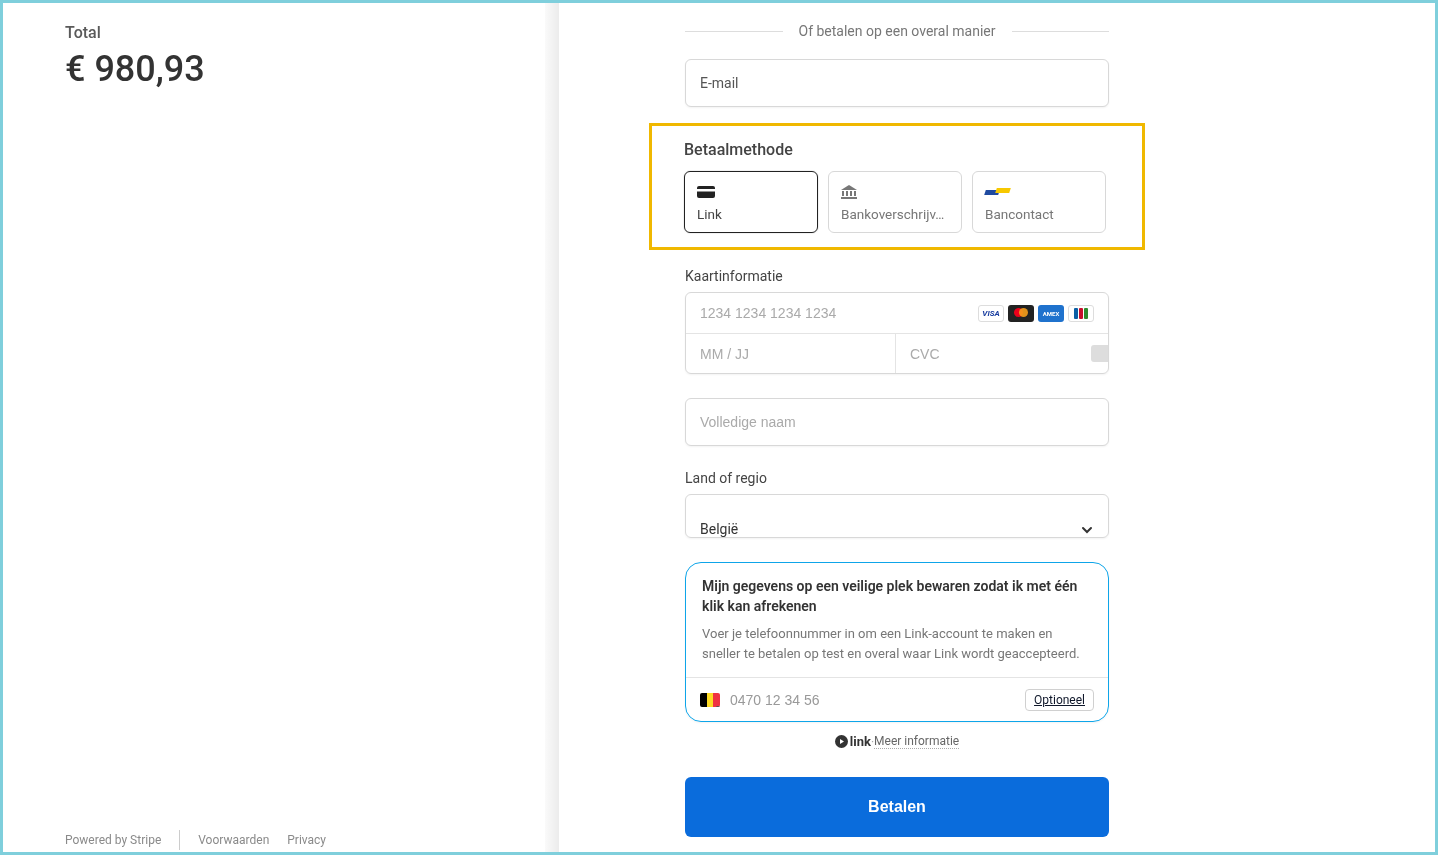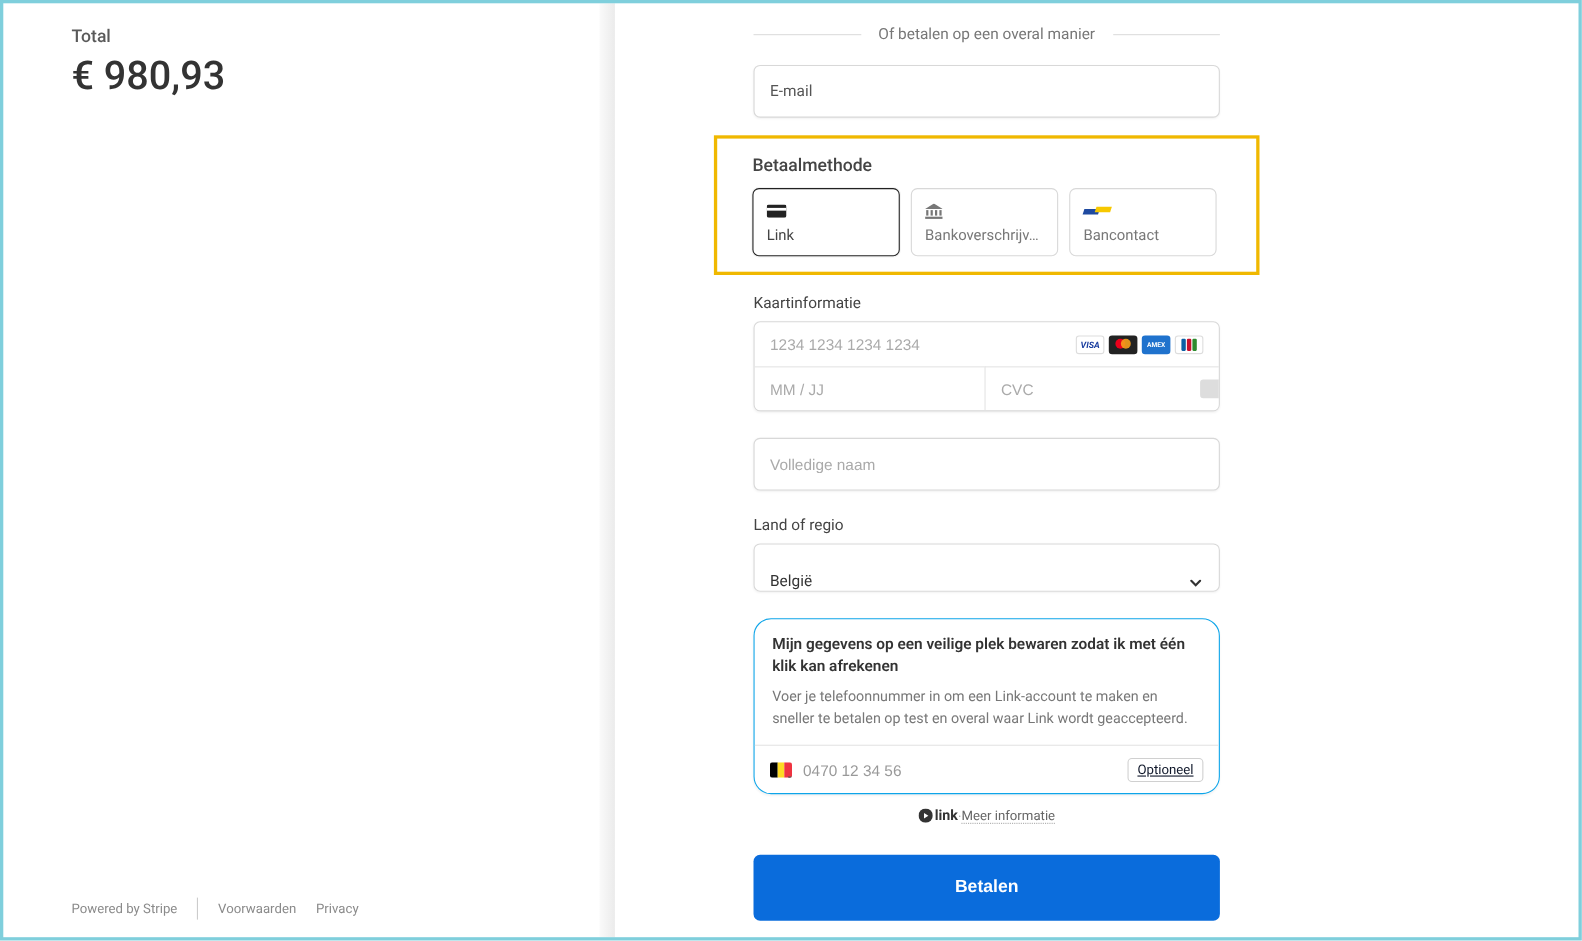--- a/index.html
+++ b/index.html
@@ -23,21 +23,21 @@
     content: "";
     position: absolute;
     right: 0; top: 0; bottom: 0;
     width: 14px;
     background: linear-gradient(to right, rgba(0,0,0,0.02), rgba(0,0,0,0.08));
   }
   .total-label { font-size: 16px; color: #5a5a5a; font-weight: 500; margin-bottom: 6px; }
   .total-amount { font-size: 36px; font-weight: 550; color: #333; }
   .footer-links {
     position: absolute;
-    bottom: 16px; left: 62px;
+    bottom: 2px; left: 62px;
     font-size: 12px;
     color: #8a8a8a;
     display: flex; gap: 18px; align-items: center;
   }
   .footer-links .divider { width: 1px; height: 20px; background: #ccc; }
   .right-panel {
     flex: 1;
     padding: 20px 300px 20px 100px;
   }
   .form-wrap { max-width: 424px; margin: 0 auto; }

